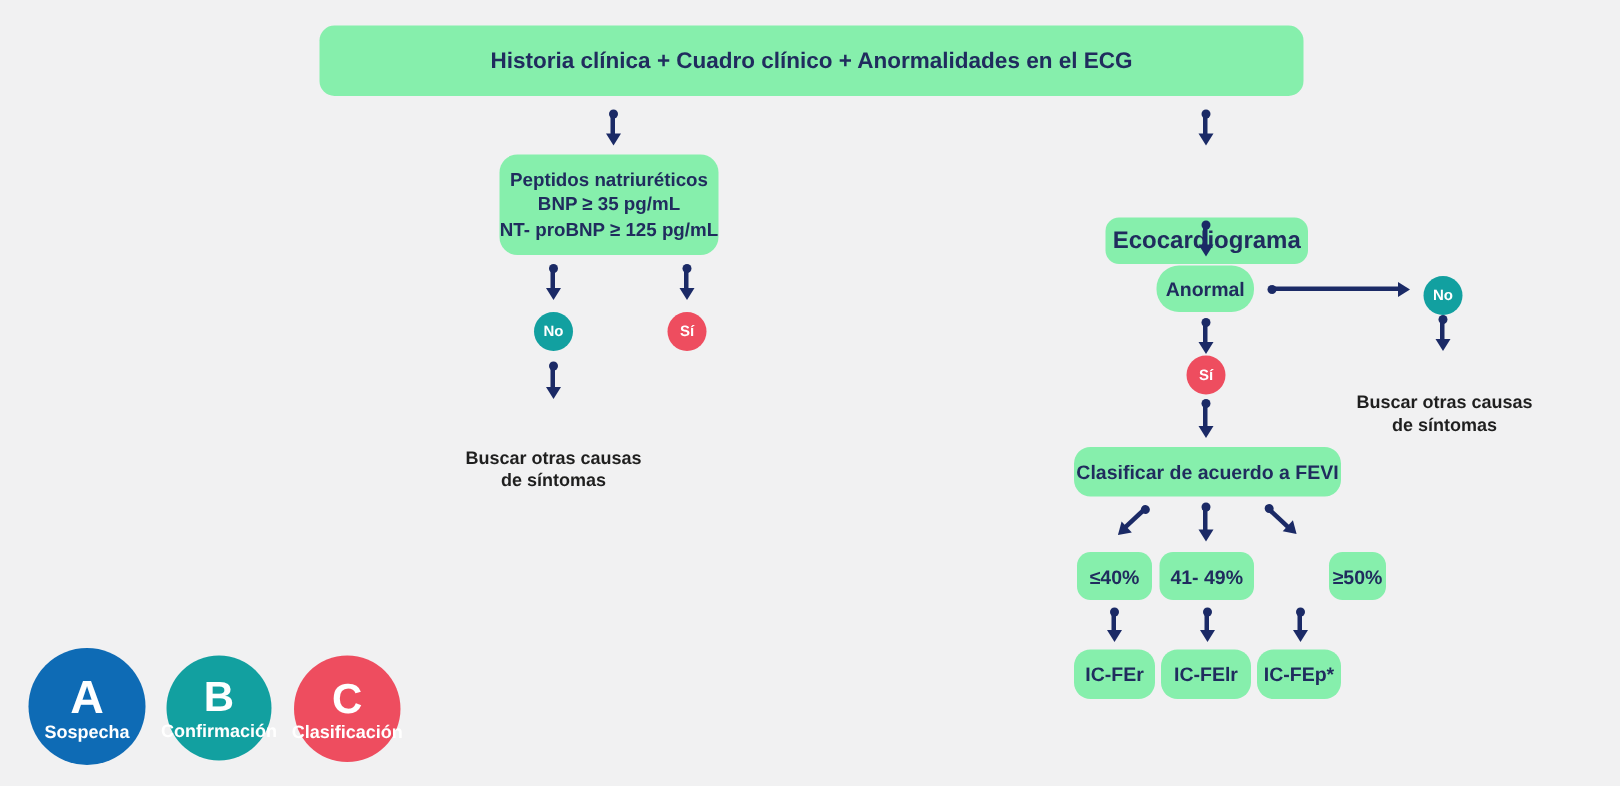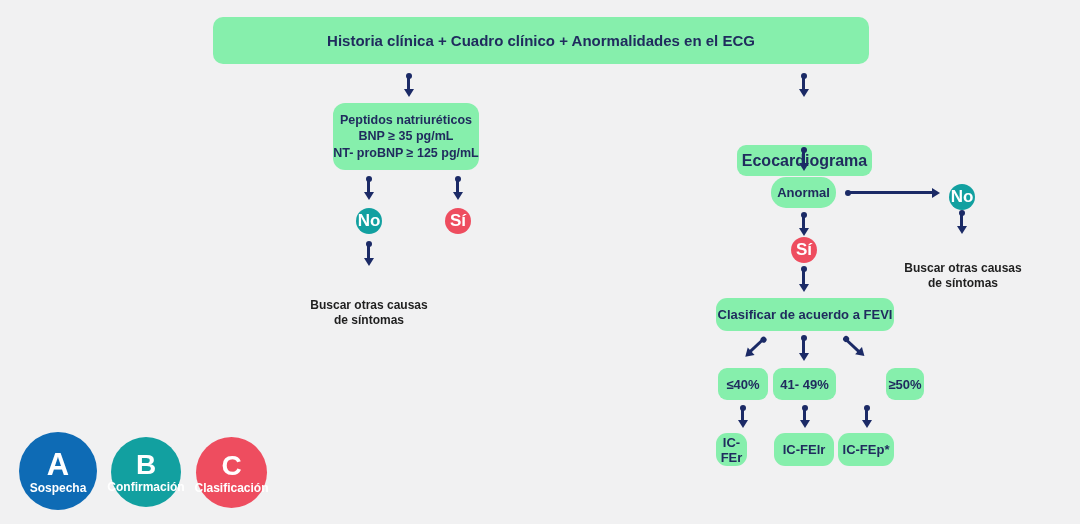--- a/index.html
+++ b/index.html
@@ -33,21 +33,21 @@
     color:#ffffff;
     font-weight:bold;
     display:flex;
     align-items:center;
     justify-content:center;
     text-align:center;
   }
   .c-teal{background:#12A0A0;}
   .c-red{background:#EE4D5F;}
   .c-blue{background:#0E6BB5;}
-  .small-circle{width:26px;height:26px;font-size:17px;}
+  .small-circle{width:26px;height:26px;font-size:10px;}
   .legend-circle{flex-direction:column;line-height:1;}
   .legend-letter{font-size:31px;font-weight:bold;}
   .legend-label{font-size:12px;font-weight:bold;margin-top:2px;}
   
   .arr-v{
     position:absolute;
     width:3px;
     background:#1B2A66;
   }
   .arr-v::before{
@@ -170,21 +170,21 @@
     <span>41- 49%</span>
   </div>
   <div class="obox" style="left:886px;top:368px;width:38px;height:32px;font-size:13px;border-radius:9px;">
     <span>≥50%</span>
   </div>
 
   <div class="arr-v" style="left:741px;top:409px;height:12px;"></div>
   <div class="arr-v" style="left:803px;top:409px;height:12px;"></div>
   <div class="arr-v" style="left:865px;top:409px;height:12px;"></div>
 
-  <div class="obox" style="left:716px;top:433px;width:31px;height:33px;font-size:13px;border-radius:11px;">
+  <div class="obox" style="left:716px;top:433px;width:54px;height:33px;font-size:13px;border-radius:11px;">
     <span>IC-FEr</span>
   </div>
   <div class="obox" style="left:774px;top:433px;width:60px;height:33px;font-size:13px;border-radius:11px;">
     <span>IC-FElr</span>
   </div>
   <div class="obox" style="left:838px;top:433px;width:56px;height:33px;font-size:13px;border-radius:11px;">
     <span>IC-FEp*</span>
   </div>
 
   <div class="circle c-blue legend-circle" style="left:19px;top:432px;width:78px;height:78px;">

